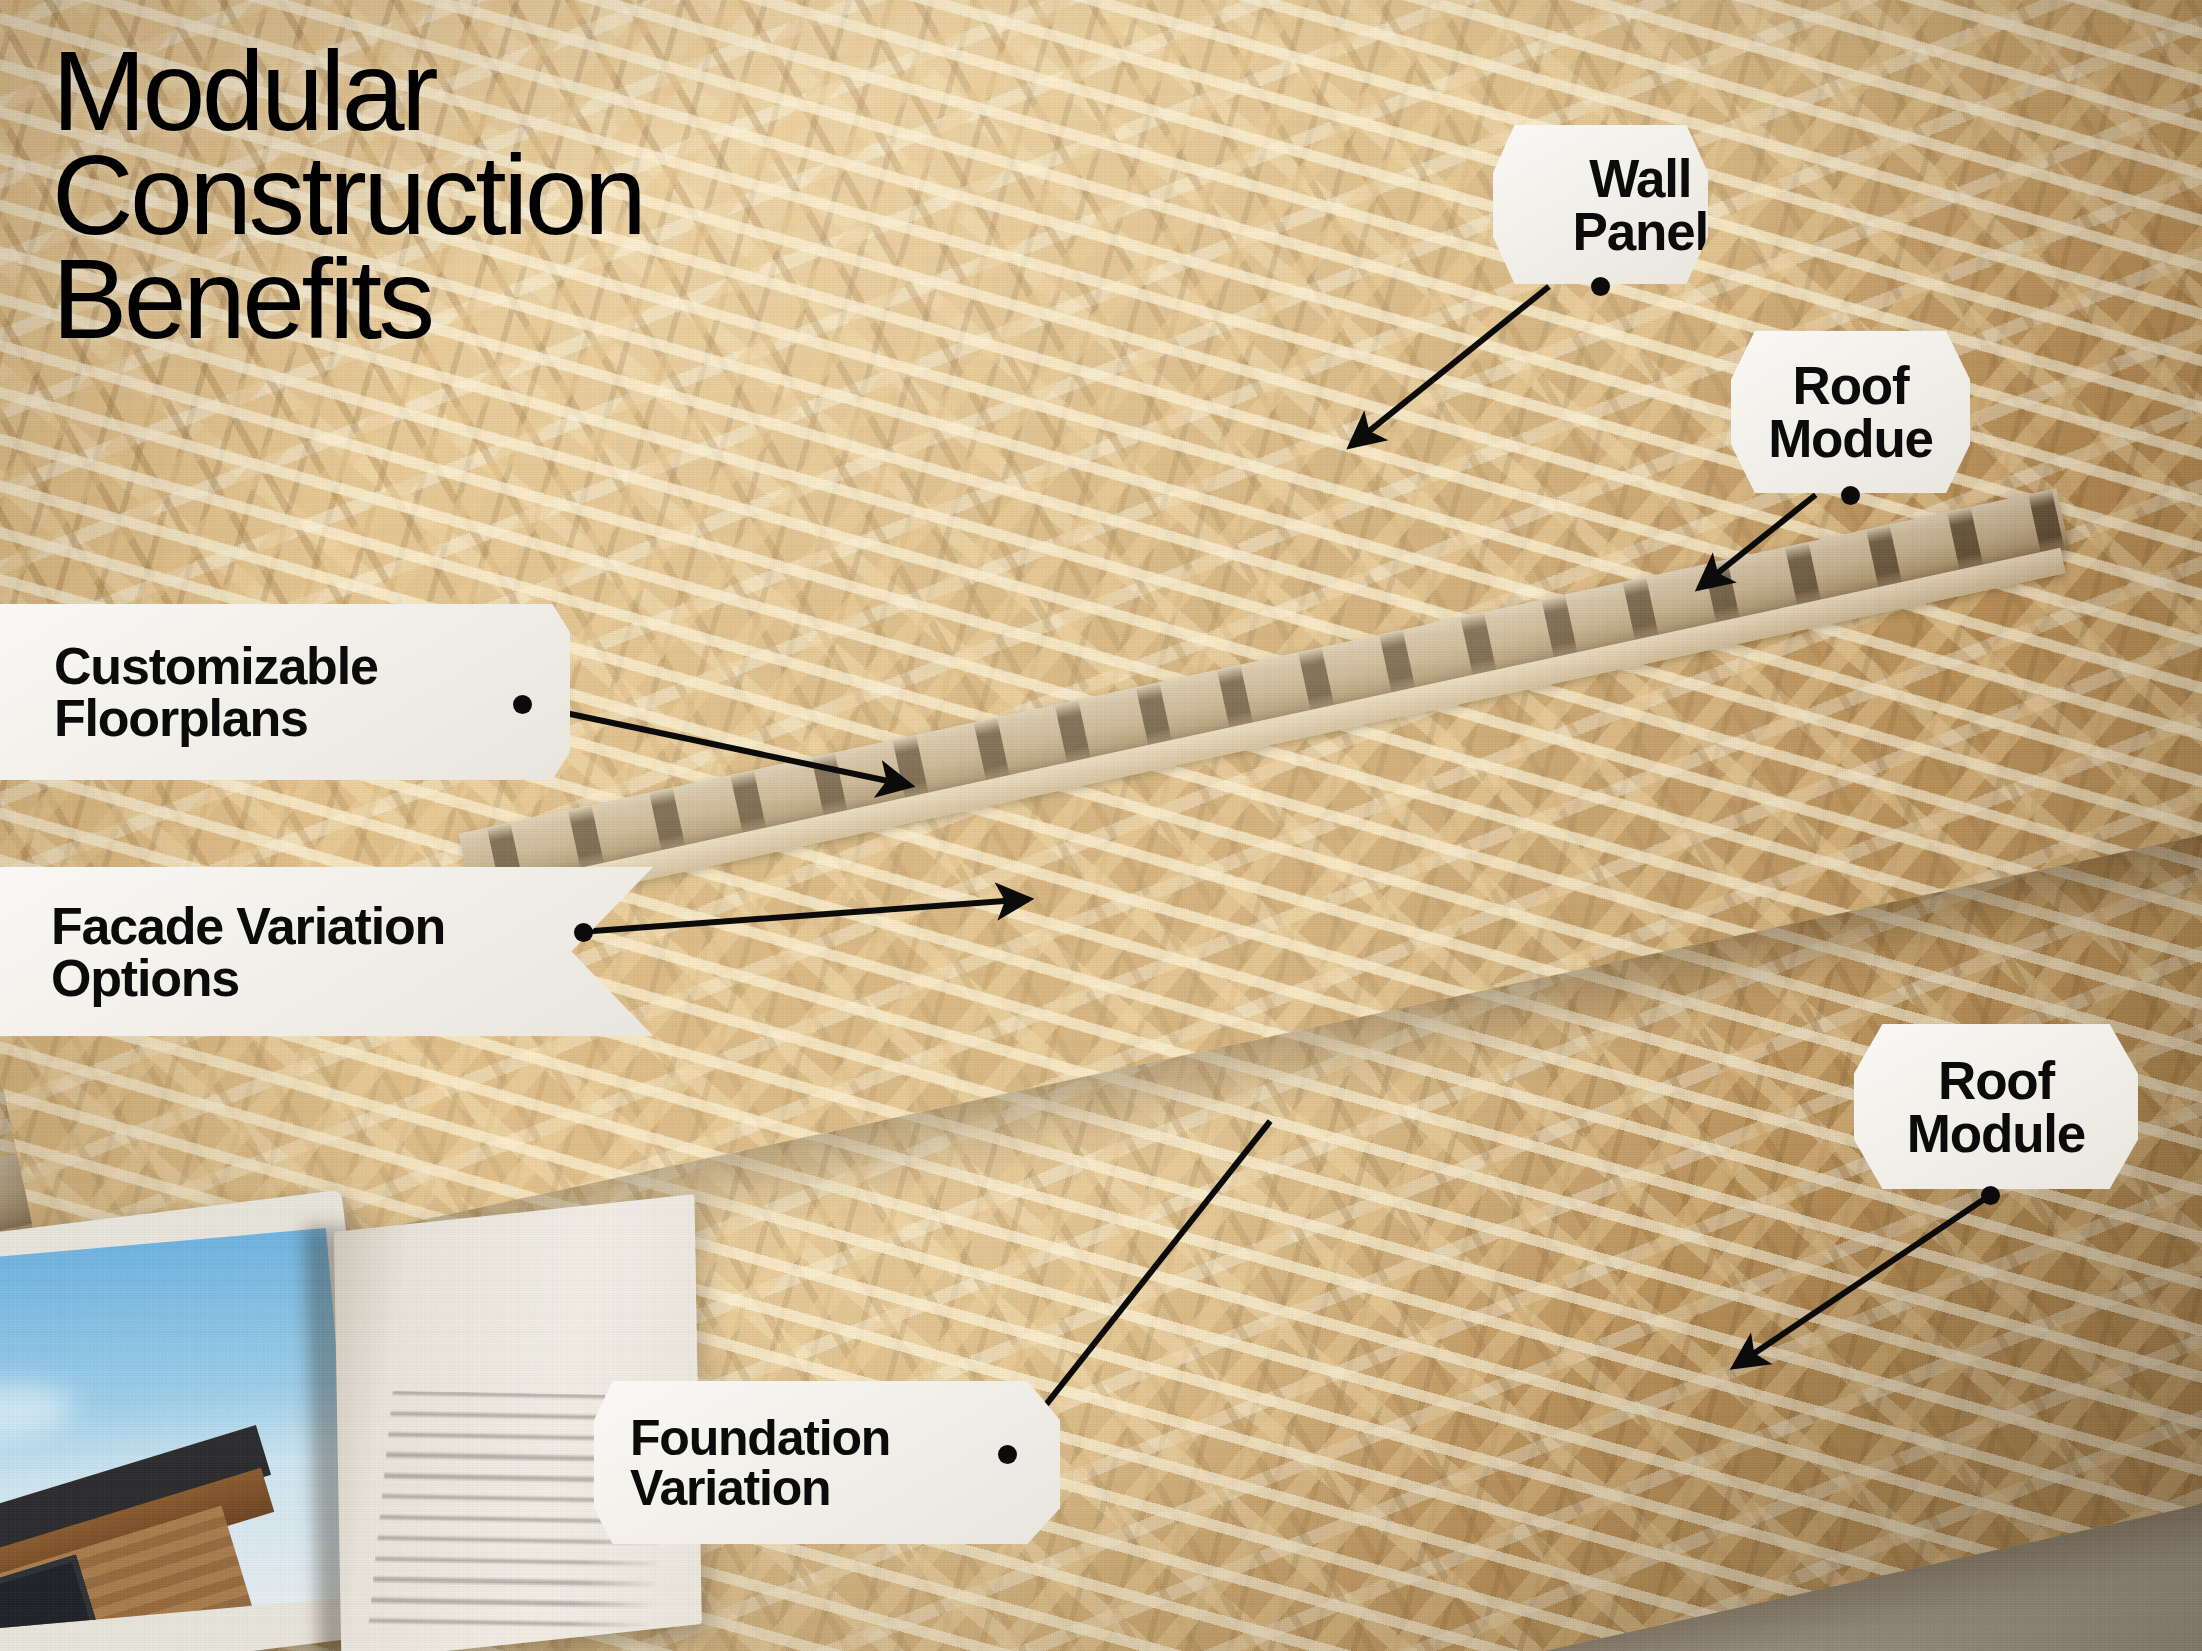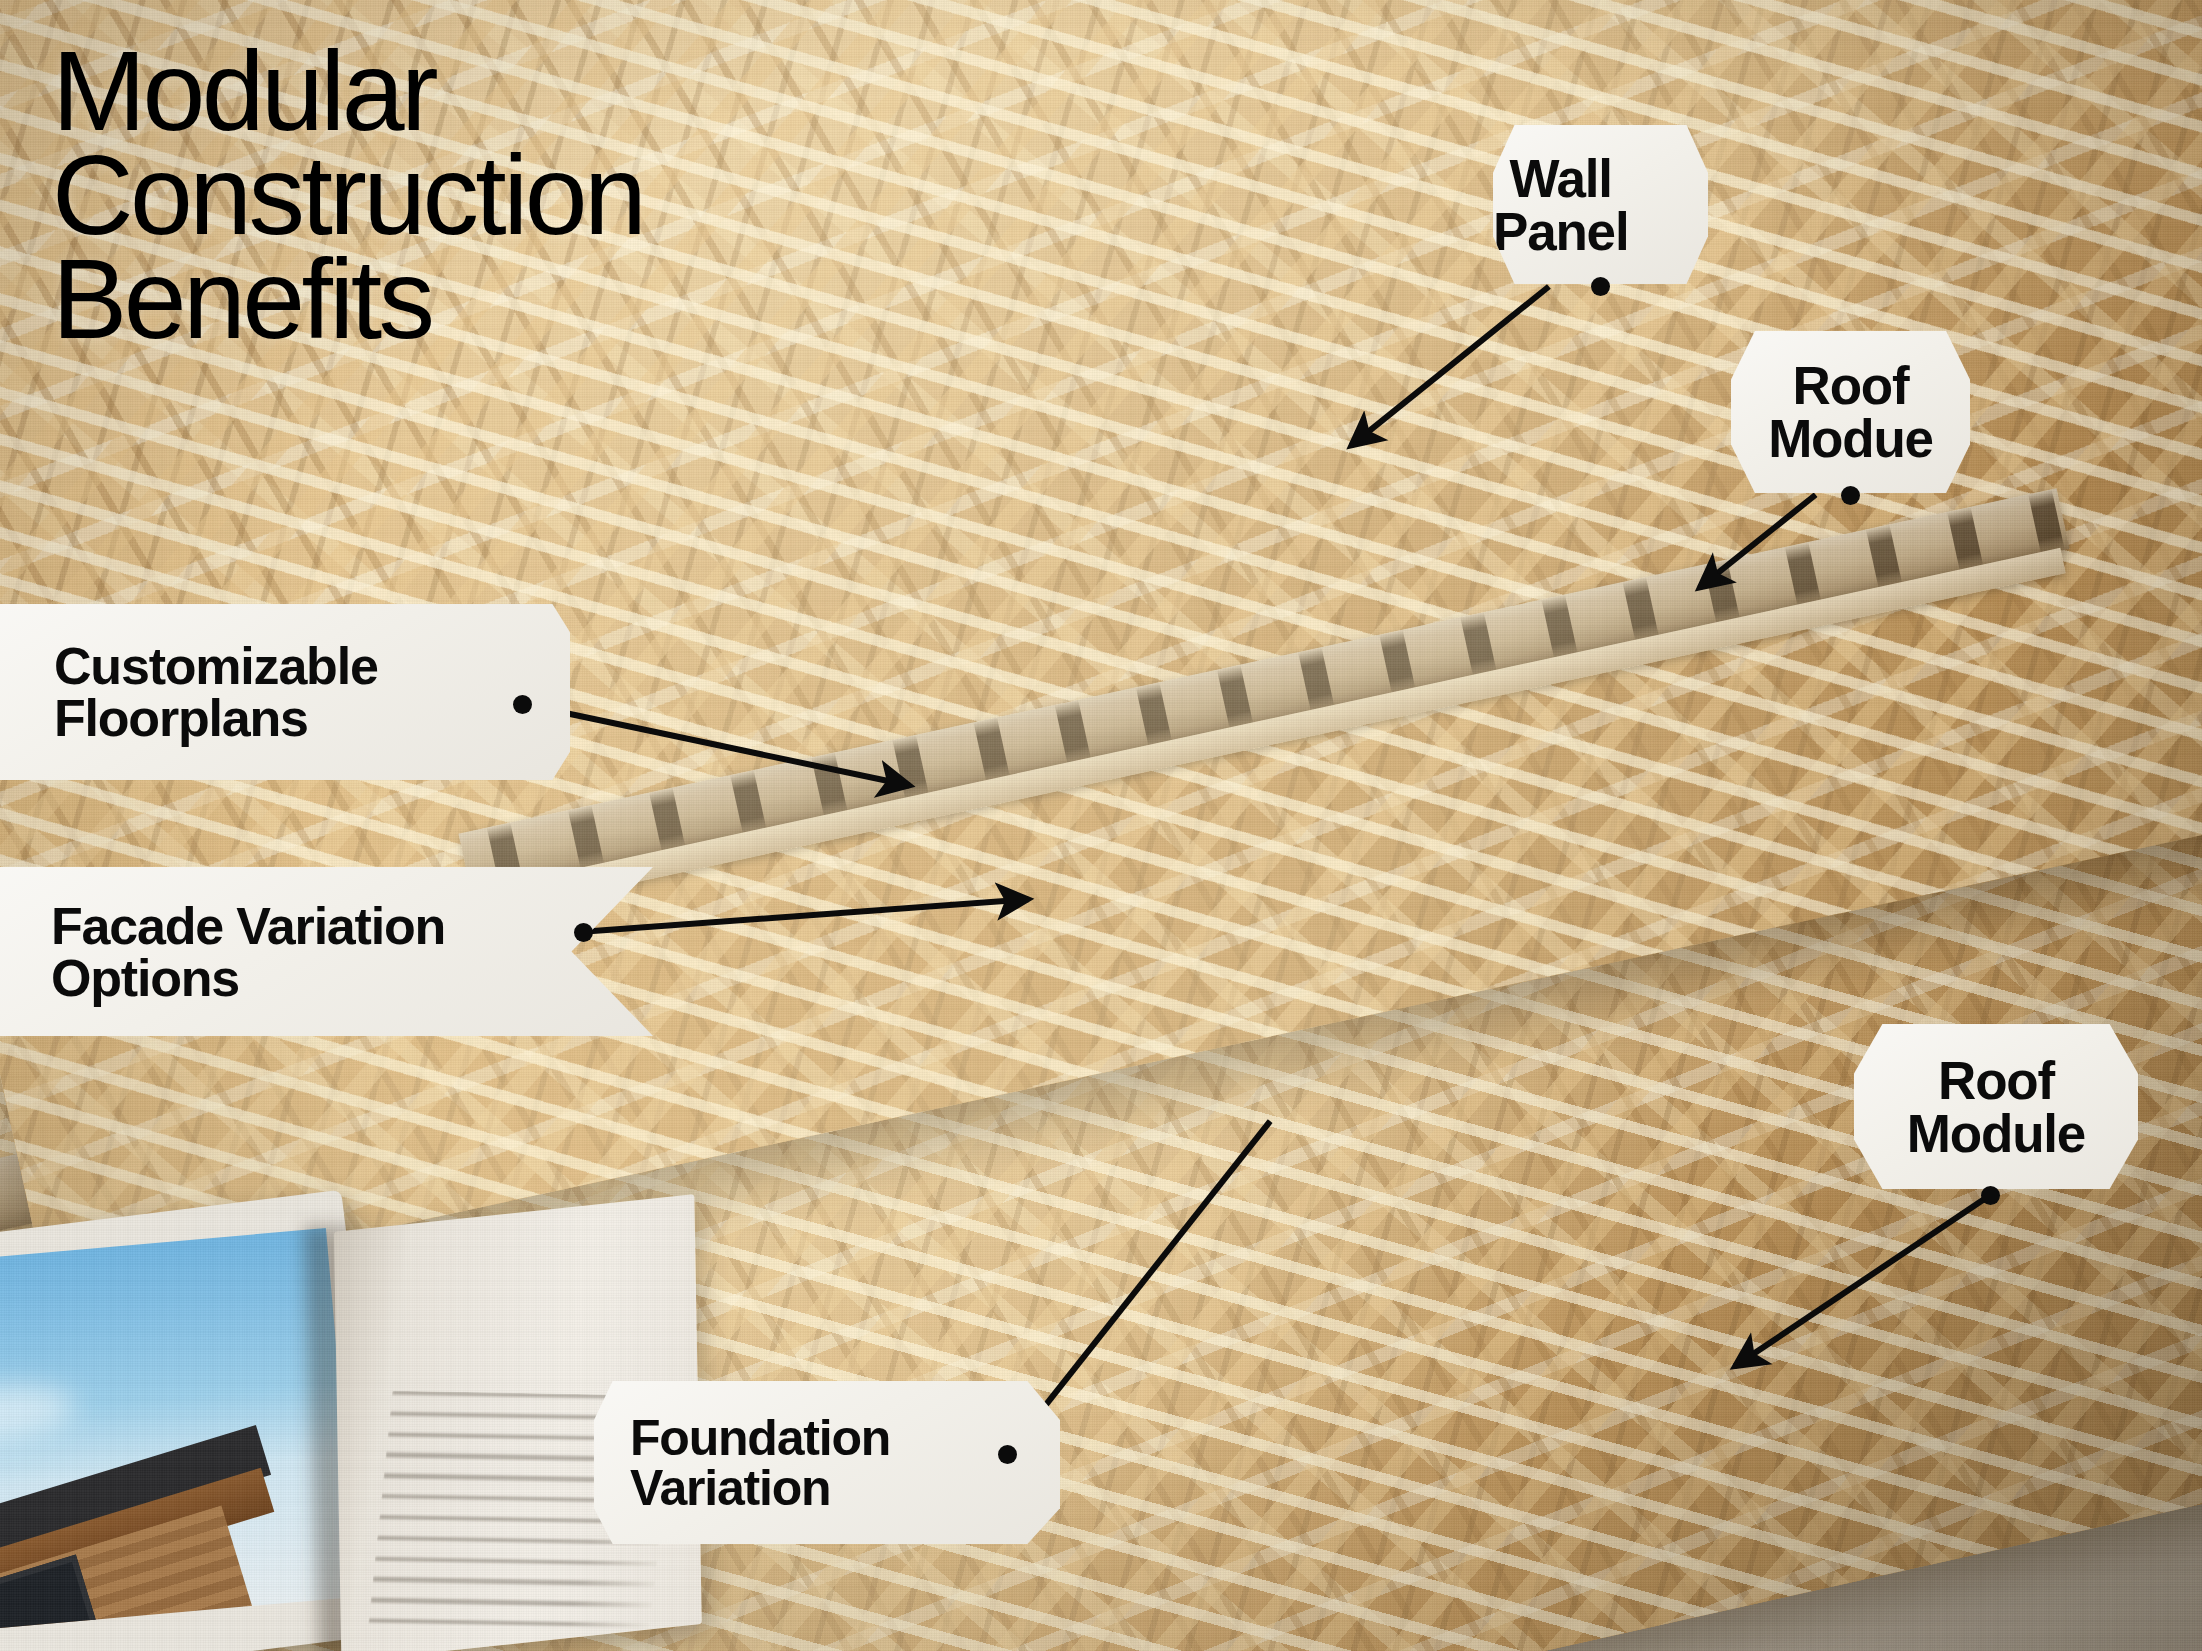--- a/index.html
+++ b/index.html
@@ -368,21 +368,21 @@
     <path d="M2313,1389 L2016,1588" stroke="#0b0b0b" stroke-width="7" fill="none" marker-end="url(#arrowhead)"></path>
 
     <path d="M1170,1690 L1476,1303" stroke="#0b0b0b" stroke-width="7" fill="none"></path>
   </svg>
 
   <div class="title">Modular
 Construction
 Benefits</div>
 
   <div class="callout hex" style="left:1493px; top:125px; width:215px; height:159px;
-              font-size:53px; justify-content:flex-start; text-align:center;">
+              font-size:53px; justify-content:flex-end; text-align:center;">
     <span>Wall
 Panel</span>
   </div>
   <div class="anchor-dot" style="left:1591px; top:277px;"></div>
 
   <div class="callout hex" style="left:1731px; top:331px; width:239px; height:162px;
               font-size:53px; justify-content:center; text-align:center;">
     <span>Roof
 Modue</span>
   </div>

